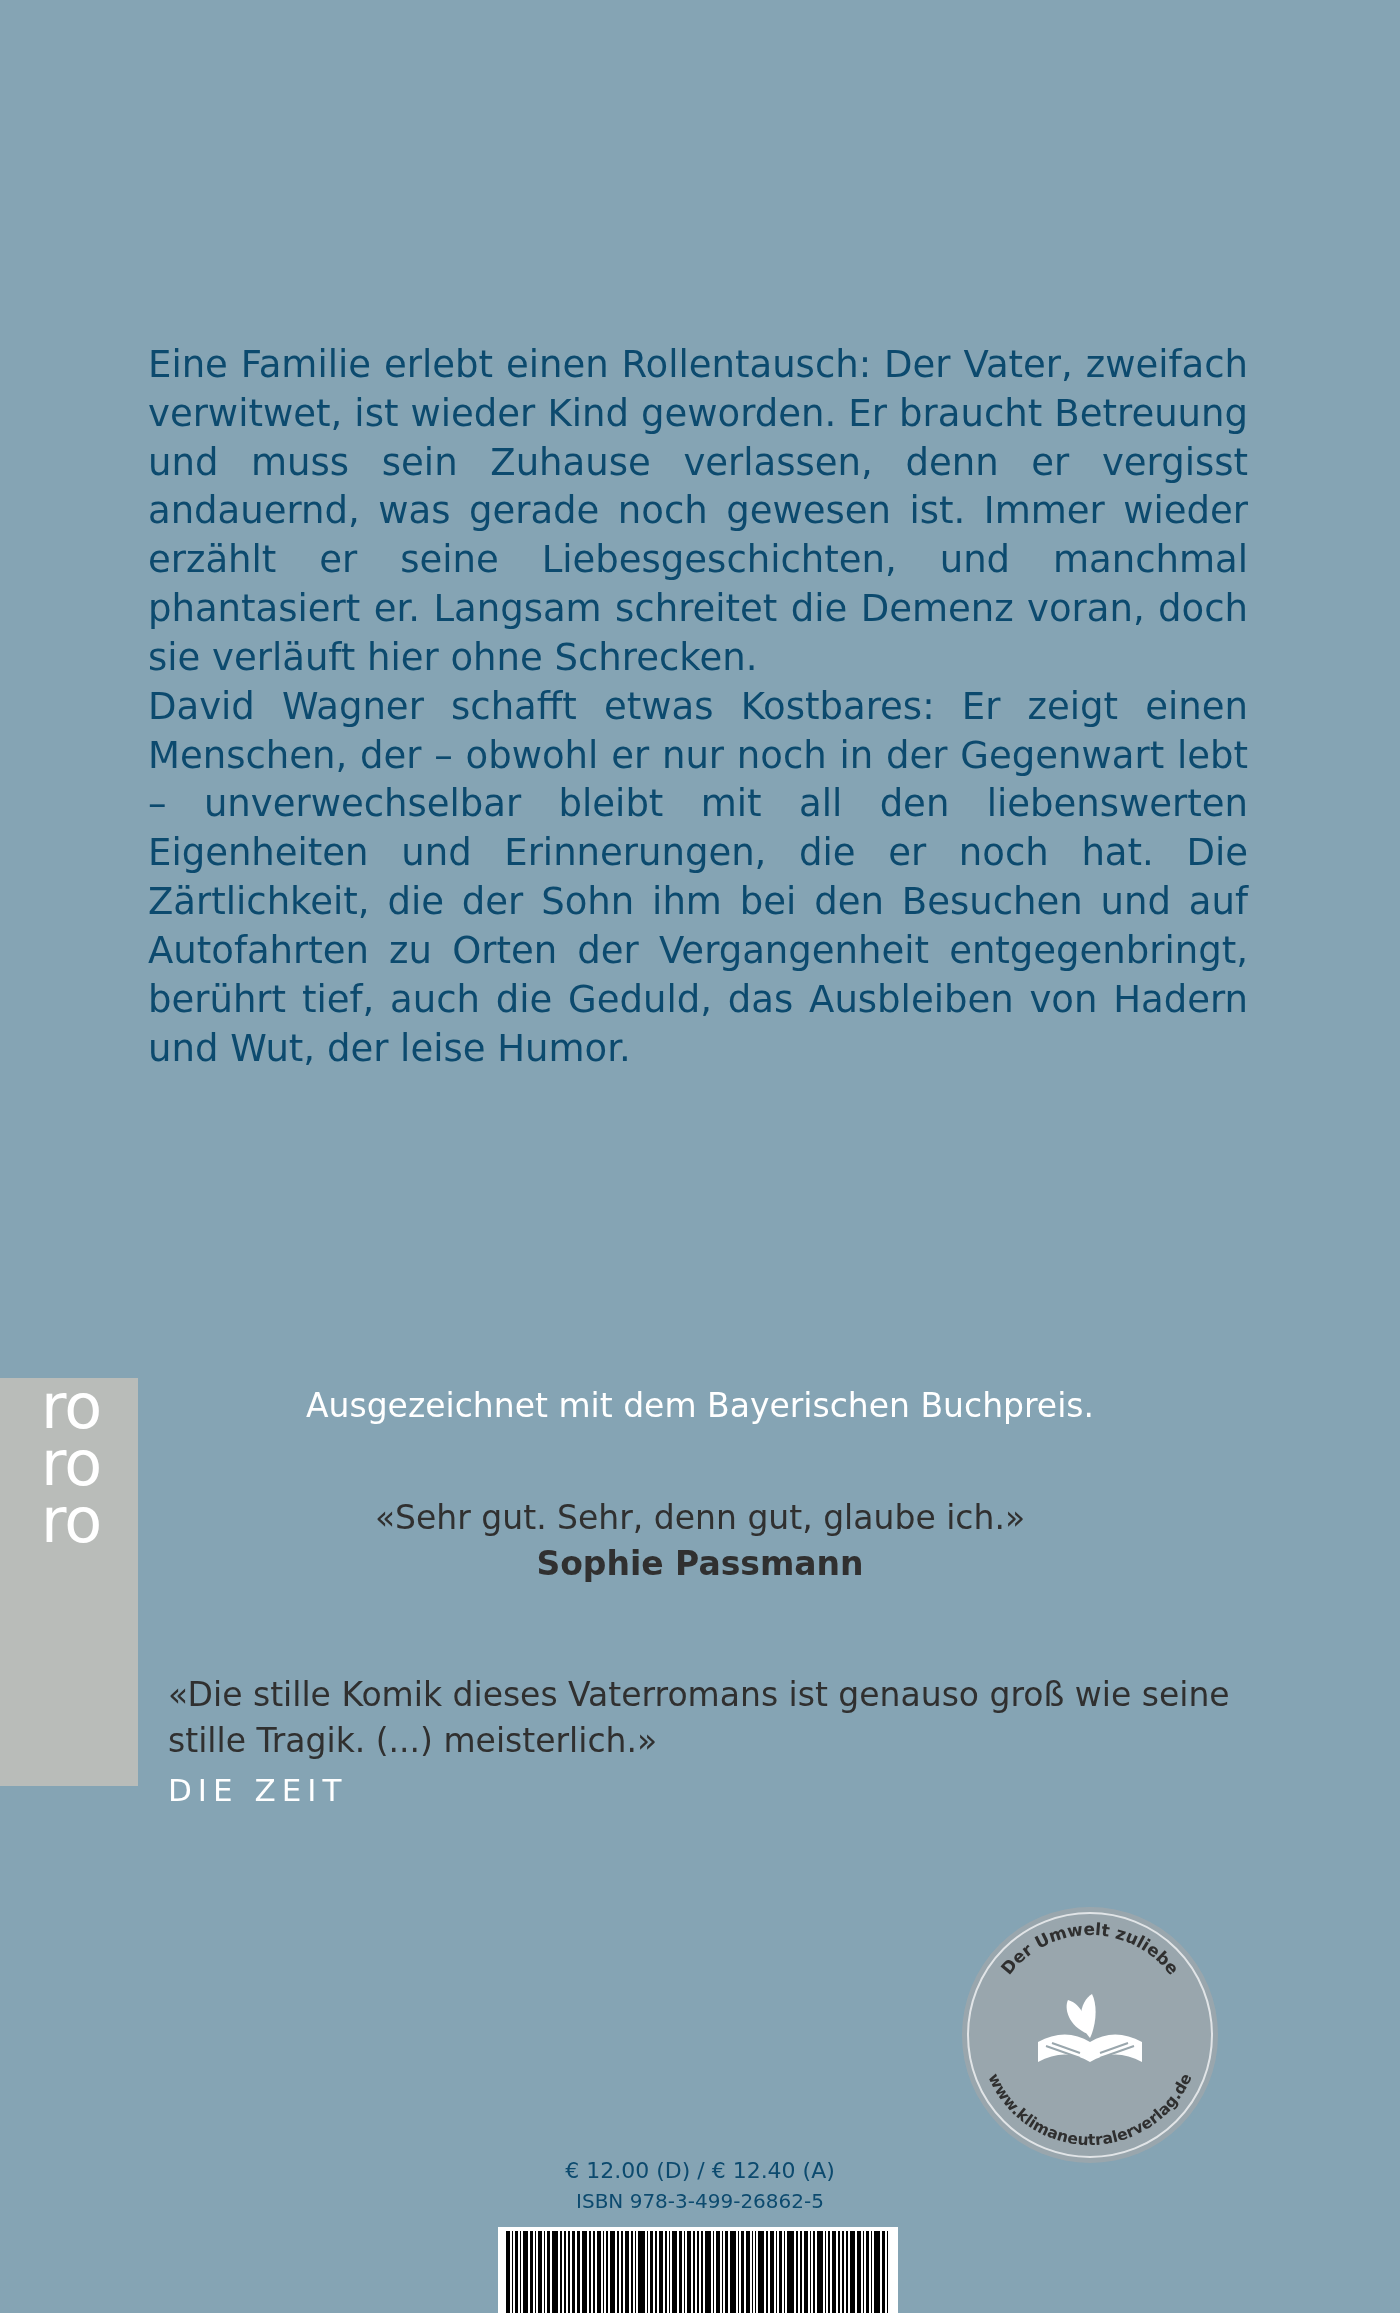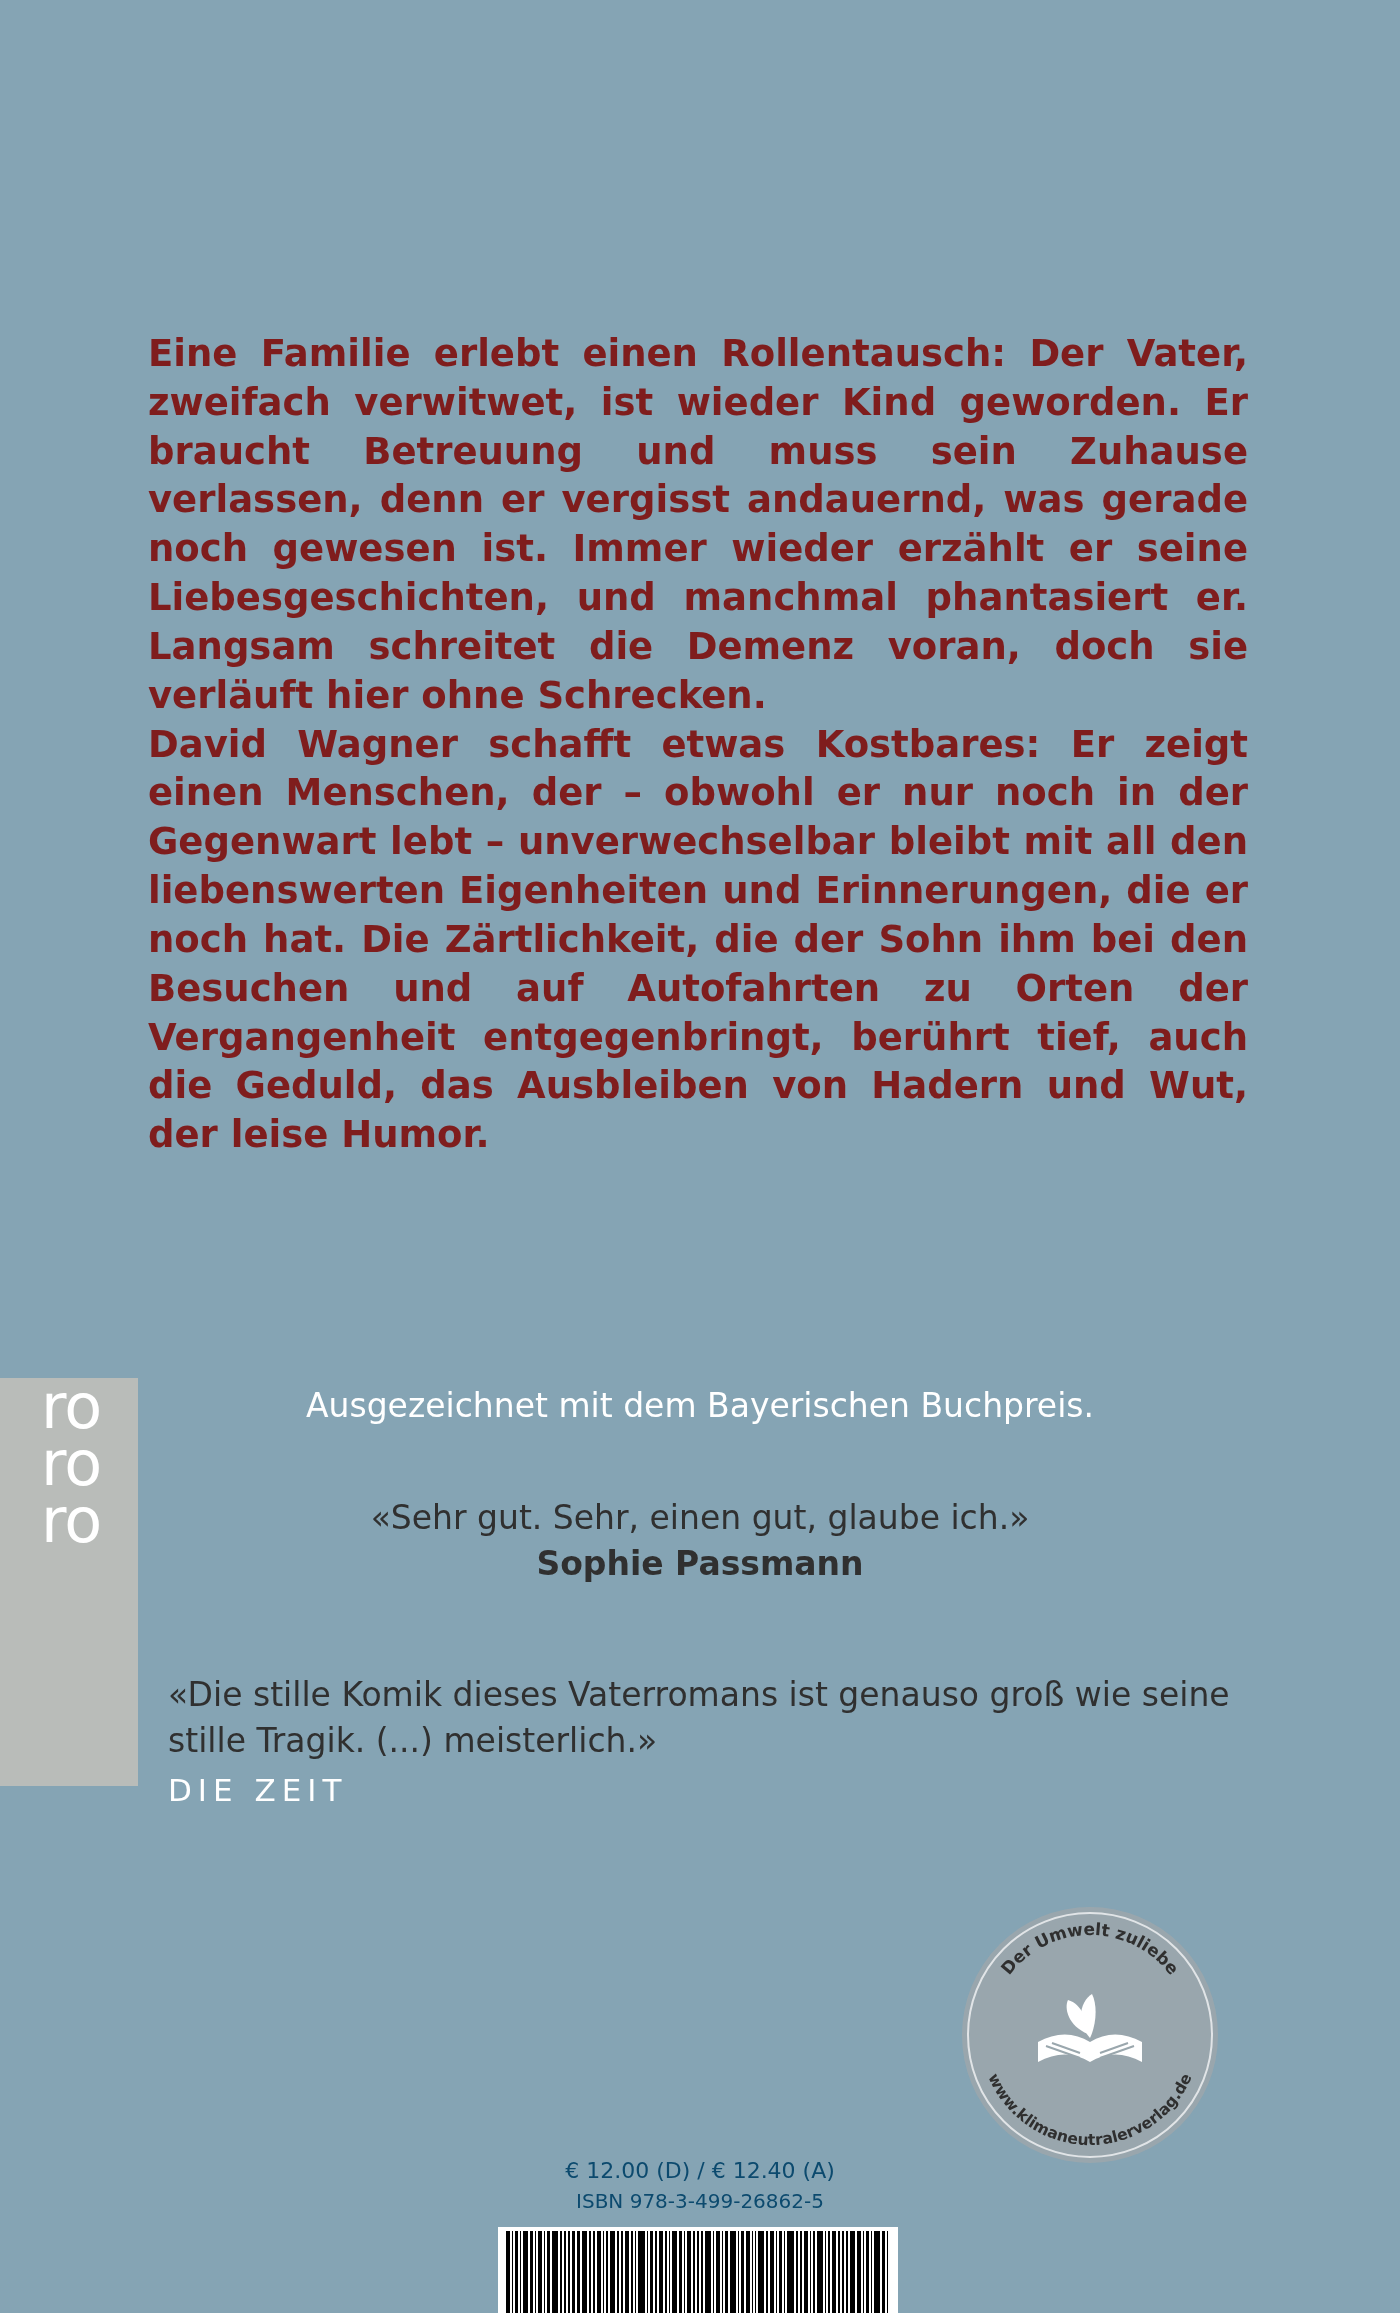--- a/index.html
+++ b/index.html
@@ -67,28 +67,28 @@
     color: #ffffff;
     font-size: 50px;
     line-height: 1.20;
     font-weight: 400;
     letter-spacing: 0px;
   }
 
   .blurb {
     position: absolute;
     left: 148px;
-    top: 330px;
+    top: 341px;
     width: 1100px;
-    color: #7f1d1d;
+    color: #0c4a6e;
     font-size: 37px;
     line-height: 1.32;
     text-align: justify;
     text-justify: inter-word;
-    font-weight: 700;
+    font-weight: 400;
   }
   .blurb p {
     margin: 0;
     text-align: justify;
   }
   .blurb p:last-child {
     text-align: justify;
   }
 
   .award {
@@ -200,21 +200,21 @@
 
 
     <div class="blurb">
       <p>Eine Familie erlebt einen Rollentausch: Der Vater, zweifach verwitwet, ist wieder Kind geworden. Er braucht Betreuung und muss sein Zuhause verlassen, denn er vergisst andauernd, was gerade noch gewesen ist. Immer wieder erzählt er seine Liebesgeschichten, und manchmal phantasiert er. Langsam schreitet die Demenz voran, doch sie verläuft hier ohne Schrecken.</p>
       <p>David Wagner schafft etwas Kostbares: Er zeigt einen Menschen, der – obwohl er nur noch in der Gegenwart lebt – unverwechselbar bleibt mit all den liebenswerten Eigenheiten und Erinnerungen, die er noch hat. Die Zärtlichkeit, die der Sohn ihm bei den Besuchen und auf Autofahrten zu Orten der Vergangenheit entgegenbringt, berührt tief, auch die Geduld, das Ausbleiben von Hadern und Wut, der leise Humor.</p>
     </div>
 
     <div class="award">Ausgezeichnet mit dem Bayerischen Buchpreis.</div>
 
     <div class="quote1">
-      <span>«Sehr gut. Sehr, einen gut, glaube ich.»</span>
+      <span>«Sehr gut. Sehr, denn gut, glaube ich.»</span>
       <span class="attrib">Sophie Passmann</span>
     </div>
 
     <div class="quote2">
       <span>«Die stille Komik dieses Vaterromans ist genauso groß wie seine stille Tragik. (...) meisterlich.»</span>
       <span class="source">DIE ZEIT</span>
     </div>
 
     <div class="eco-seal">
       <svg width="270" height="270" viewBox="0 0 270 270" xmlns="http://www.w3.org/2000/svg">

